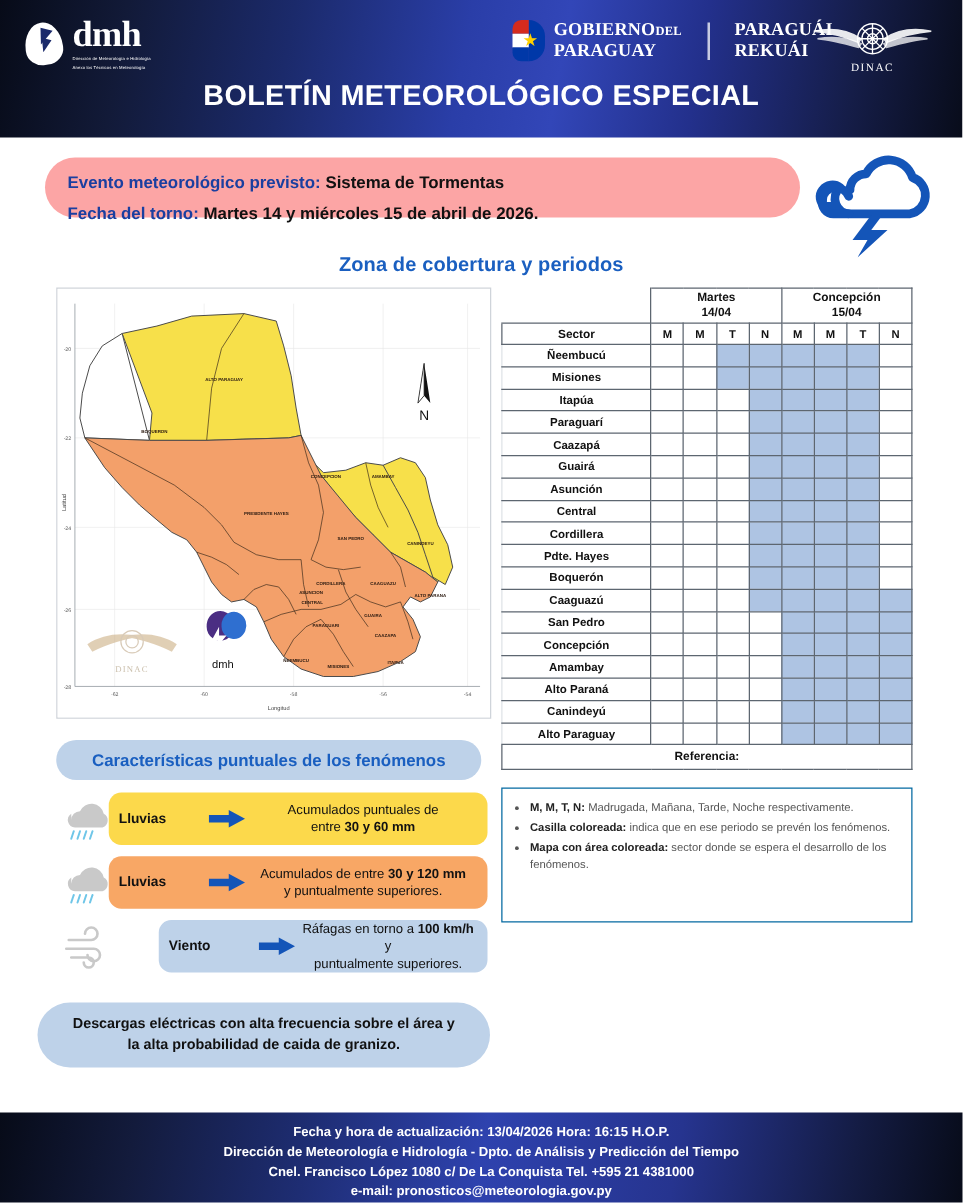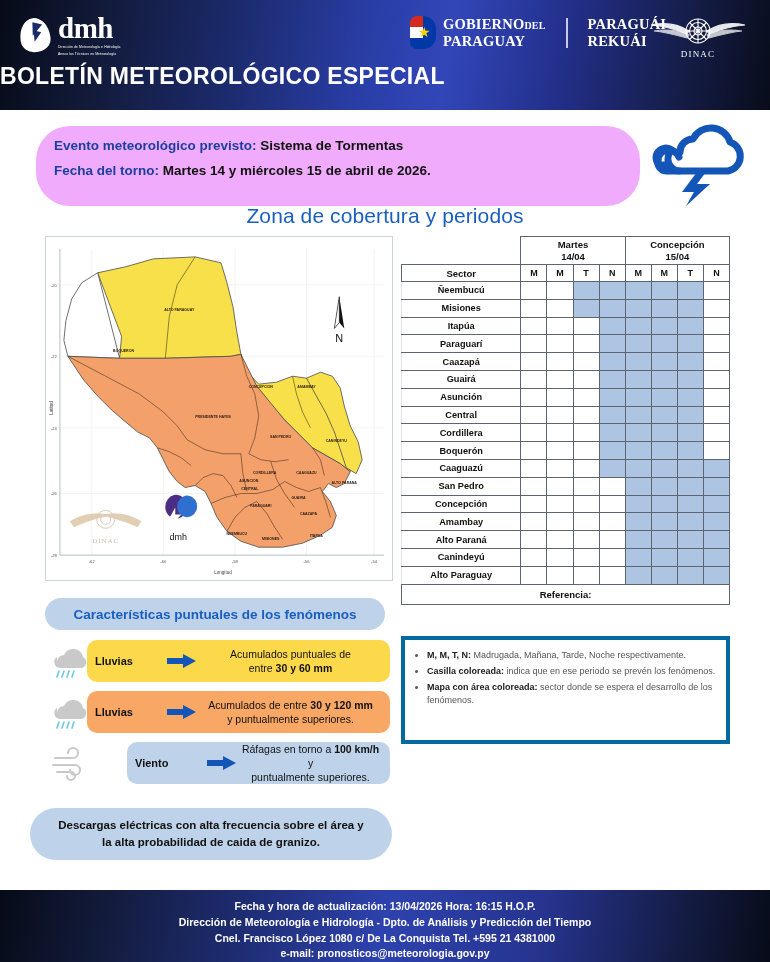--- a/index.html
+++ b/index.html
@@ -53,40 +53,40 @@
   .gob-l1 .sm { font-size: 10px; }
   .gob-l2 { font-size: 14.5px; font-weight: bold; letter-spacing: .2px; margin-top: 2px; }
   .gob-div { width: 2px; height: 30px; background: rgba(255,255,255,.75); }
 
   .dinac-logo { position: absolute; left: 645px; top: 8px; width: 106px; text-align: center; }
   .dinac-wings { position: relative; height: 34px; }
   .dinac-word { color: #fff; font-family: "Liberation Serif", serif; font-size: 9px; letter-spacing: 1.2px; margin-top: 1px; }
 
   .header-title {
     position: absolute; left: 0; right: 0; top: 63px;
-    color: #ffffff;
+    text-align: center; color: #ffffff;
     font-size: 23px; font-weight: bold; letter-spacing: .3px;
   }
 
   
   .event-row { position: relative; margin: 12px 0 0 0; height: 86px; }
   .event-box {
-    position: absolute; left: 36px; top: 4px; width: 604px; height: 80px;
-    background: #f0abfc; border-radius: 34px;
+    position: absolute; left: 36px; top: 4px; width: 604px; height: 48px;
+    background: #fca5a5; border-radius: 34px;
     padding: 12px 0 0 18px;
   }
   .event-line { font-size: 13.5px; margin-bottom: 10px; color: #111; }
   .event-line .lbl { color: #1a3fa0; font-weight: bold; }
   .event-line .val { color: #111; font-weight: bold; }
 
   .storm-icon { position: absolute; left: 650px; top: 0px; width: 108px; height: 84px; }
 
   .section-title {
-    text-align: center; color: #1a5fc0; font-size: 21px;
-    font-weight: normal; margin-top: -4px; margin-bottom: 8px; letter-spacing: .1px;
+    text-align: center; color: #1a5fc0; font-size: 16px;
+    font-weight: bold; margin-top: -4px; margin-bottom: 8px; letter-spacing: .1px;
   }
 
   
   .main { position: relative; height: 620px; }
 
   
   .map-wrap { position: absolute; left: 45px; top: 0px; width: 348px; height: 345px;
               border: 1px solid #cfd4da; background: #fff; }
   .map-svg { display: block; width: 100%; height: 100%; }
   .axis-label { font-size: 4.2px; fill: #555; font-family: "Liberation Sans", sans-serif; }
@@ -132,21 +132,21 @@
   .sec-h { height: 17px; font-size: 9.5px; font-weight: bold; text-align: center; color: #111; }
   .per-h { height: 17px; font-size: 9px; font-weight: bold; text-align: center; color: #111; }
   .row-name { height: 17.8px; font-size: 9.2px; font-weight: bold; text-align: center; color: #111;
               border-left: 1px solid #dfe3e8 !important; border-right: 1px solid #5d6670 !important; }
   .cell { height: 17.8px; }
   .cell.on { background: #aec4e3; }
   .ref-row { height: 20px; font-size: 9.5px; font-weight: bold; text-align: center; color: #111; }
 
   .legend {
     position: absolute; left: 401px; top: 400px; width: 329px; height: 108px;
-    border: 4px solid #0369a1; background: #fff; padding: 9px 10px 0 6px;
+    border: 1px solid #0369a1; background: #fff; padding: 9px 10px 0 6px;
   }
   .legend ul { list-style: disc; margin-left: 16px; }
   .legend li { font-size: 9px; color: #555; line-height: 1.45; margin-bottom: 3px; }
   .legend li b { color: #222; }
 
   
   .footer {
     position: absolute; left: 0; bottom: 0; width: 770px; height: 72px;
     background: linear-gradient(100deg,#070b18 0%,#131b3c 14%,#1e2d73 32%,#2e42ae 50%,#26348f 70%,#141c44 88%,#070b18 100%);
     color: #fff; text-align: center; padding-top: 9px;
@@ -575,20 +575,31 @@
             <td class="cell"></td>
             <td class="cell"></td>
             <td class="cell"></td>
             <td class="cell on"></td>
             <td class="cell on"></td>
             <td class="cell on"></td>
             <td class="cell on"></td>
             <td class="cell"></td>
           </tr>
           <tr>
+            <td class="row-name">Pdte. Hayes</td>
+            <td class="cell"></td>
+            <td class="cell"></td>
+            <td class="cell"></td>
+            <td class="cell on"></td>
+            <td class="cell on"></td>
+            <td class="cell on"></td>
+            <td class="cell on"></td>
+            <td class="cell"></td>
+          </tr>
+          <tr>
             <td class="row-name">Boquerón</td>
             <td class="cell"></td>
             <td class="cell"></td>
             <td class="cell"></td>
             <td class="cell on"></td>
             <td class="cell on"></td>
             <td class="cell on"></td>
             <td class="cell on"></td>
             <td class="cell"></td>
           </tr>

